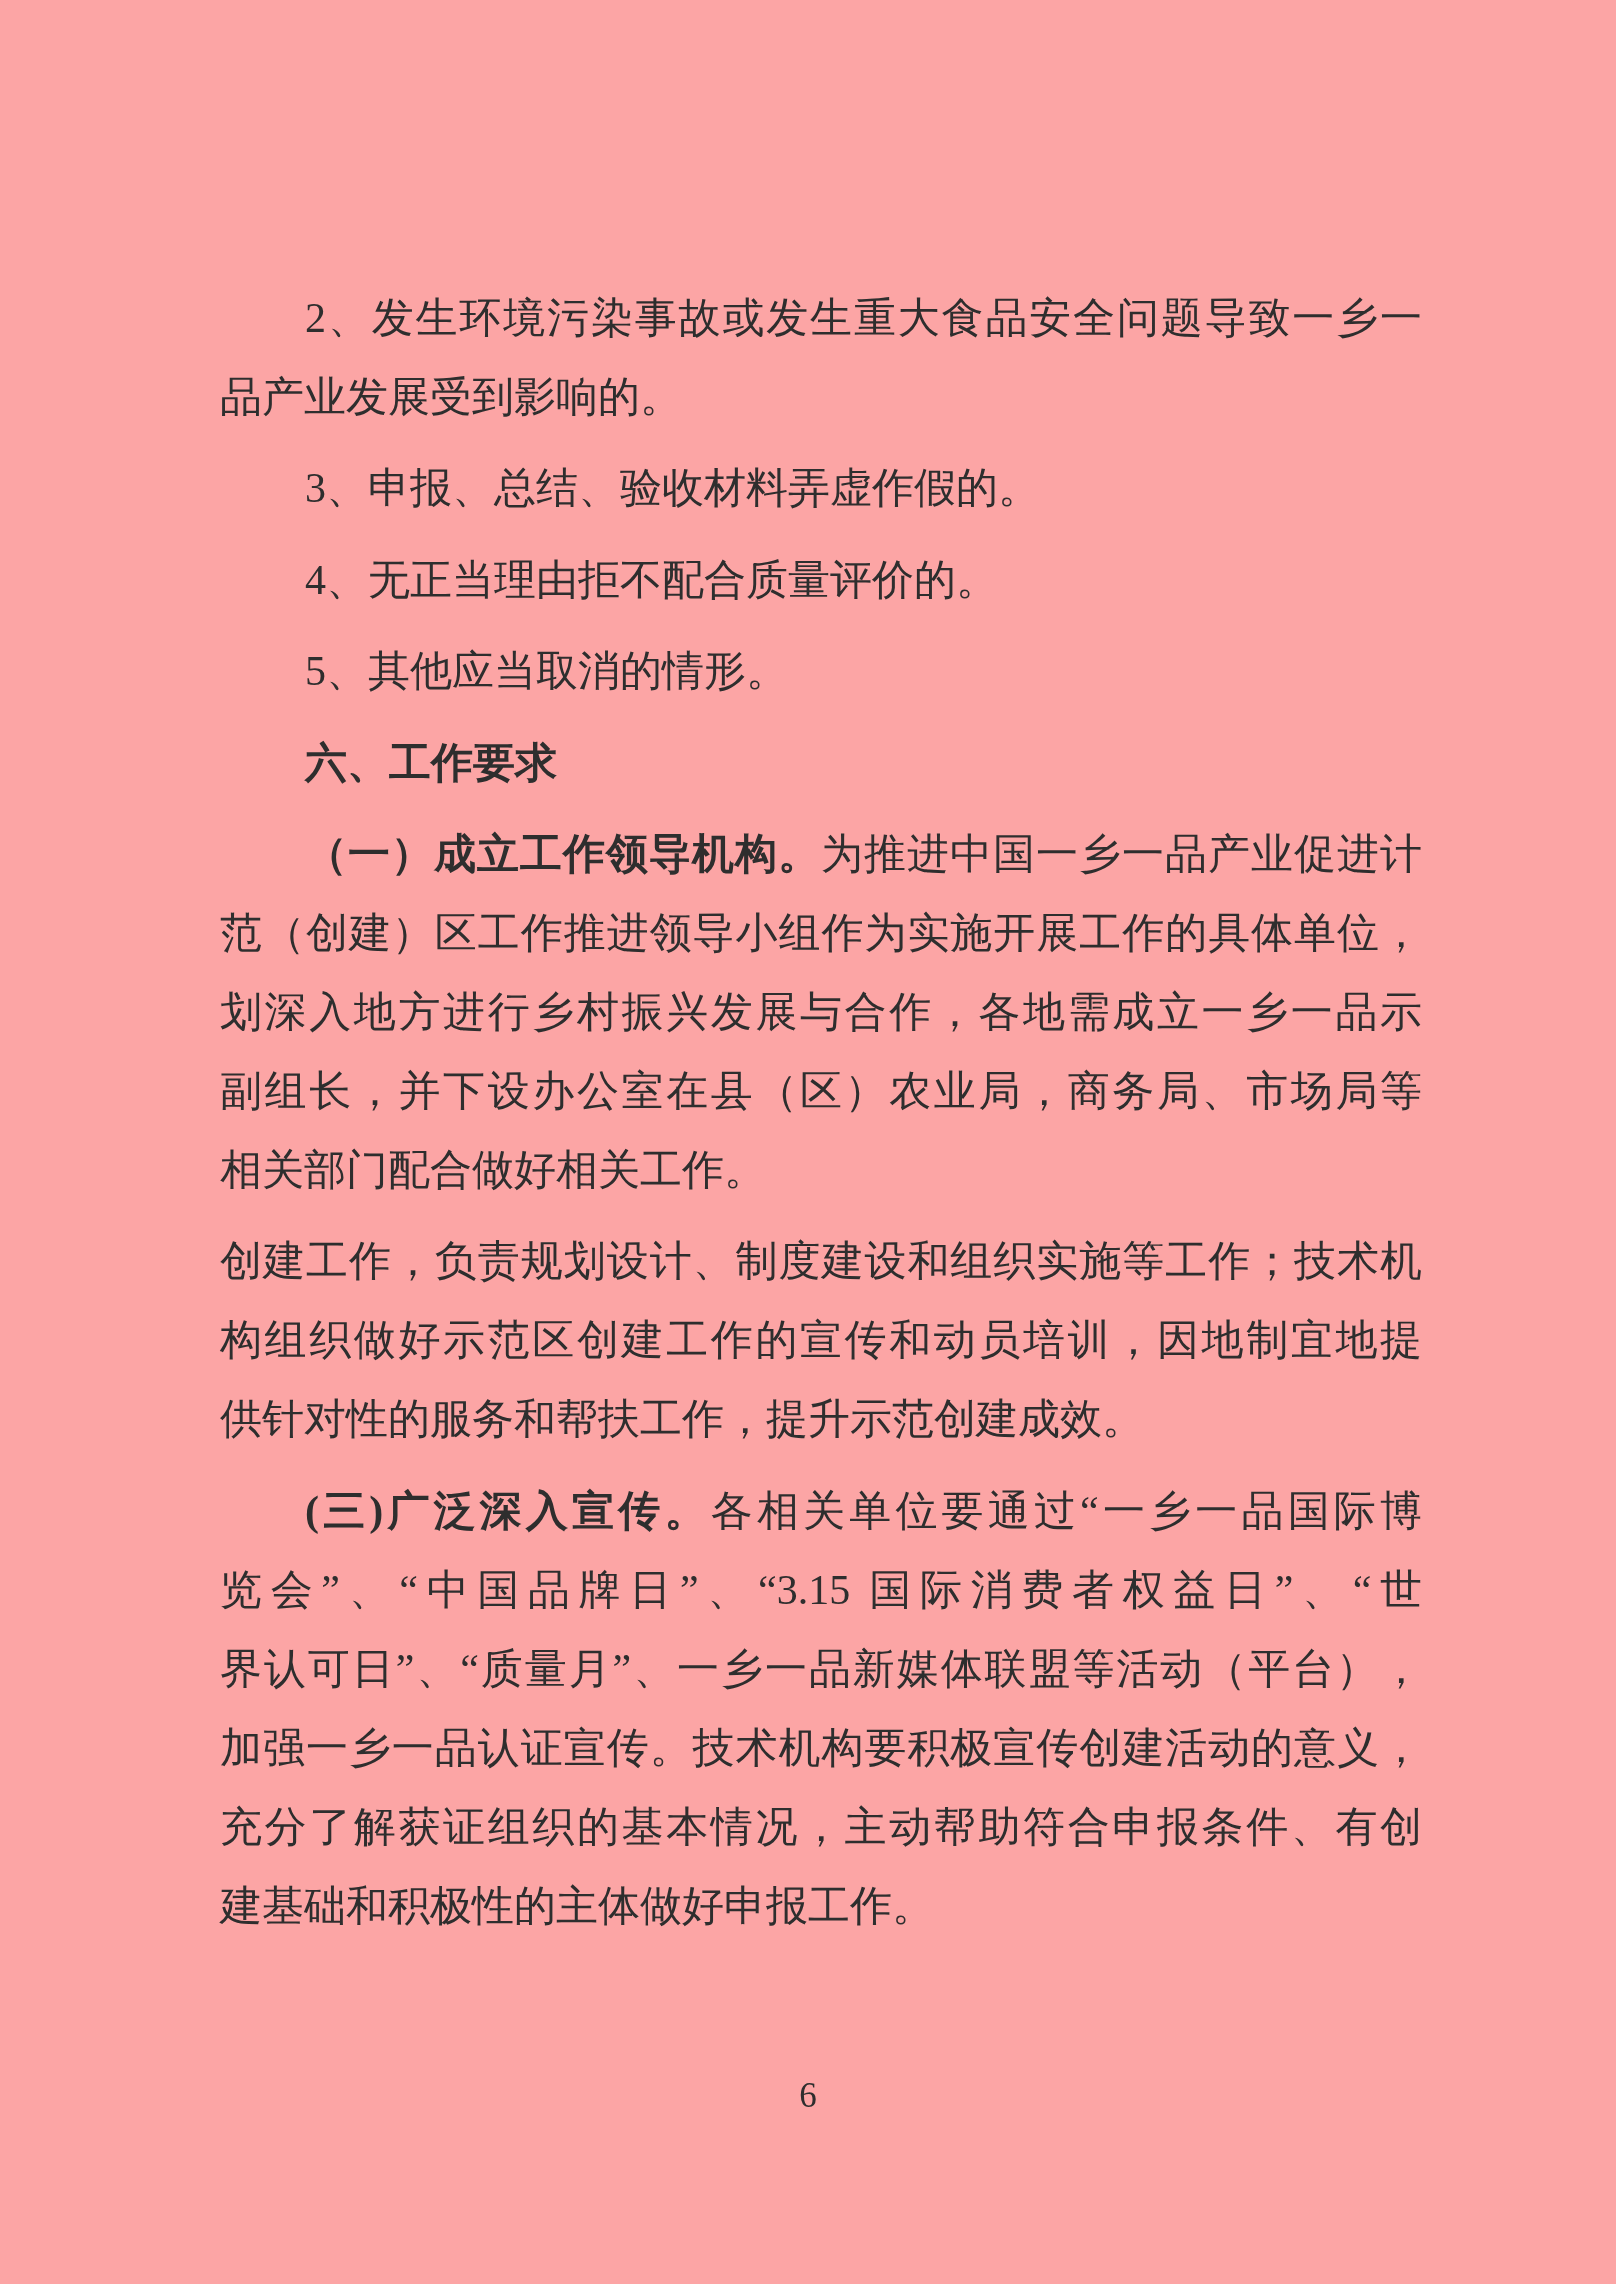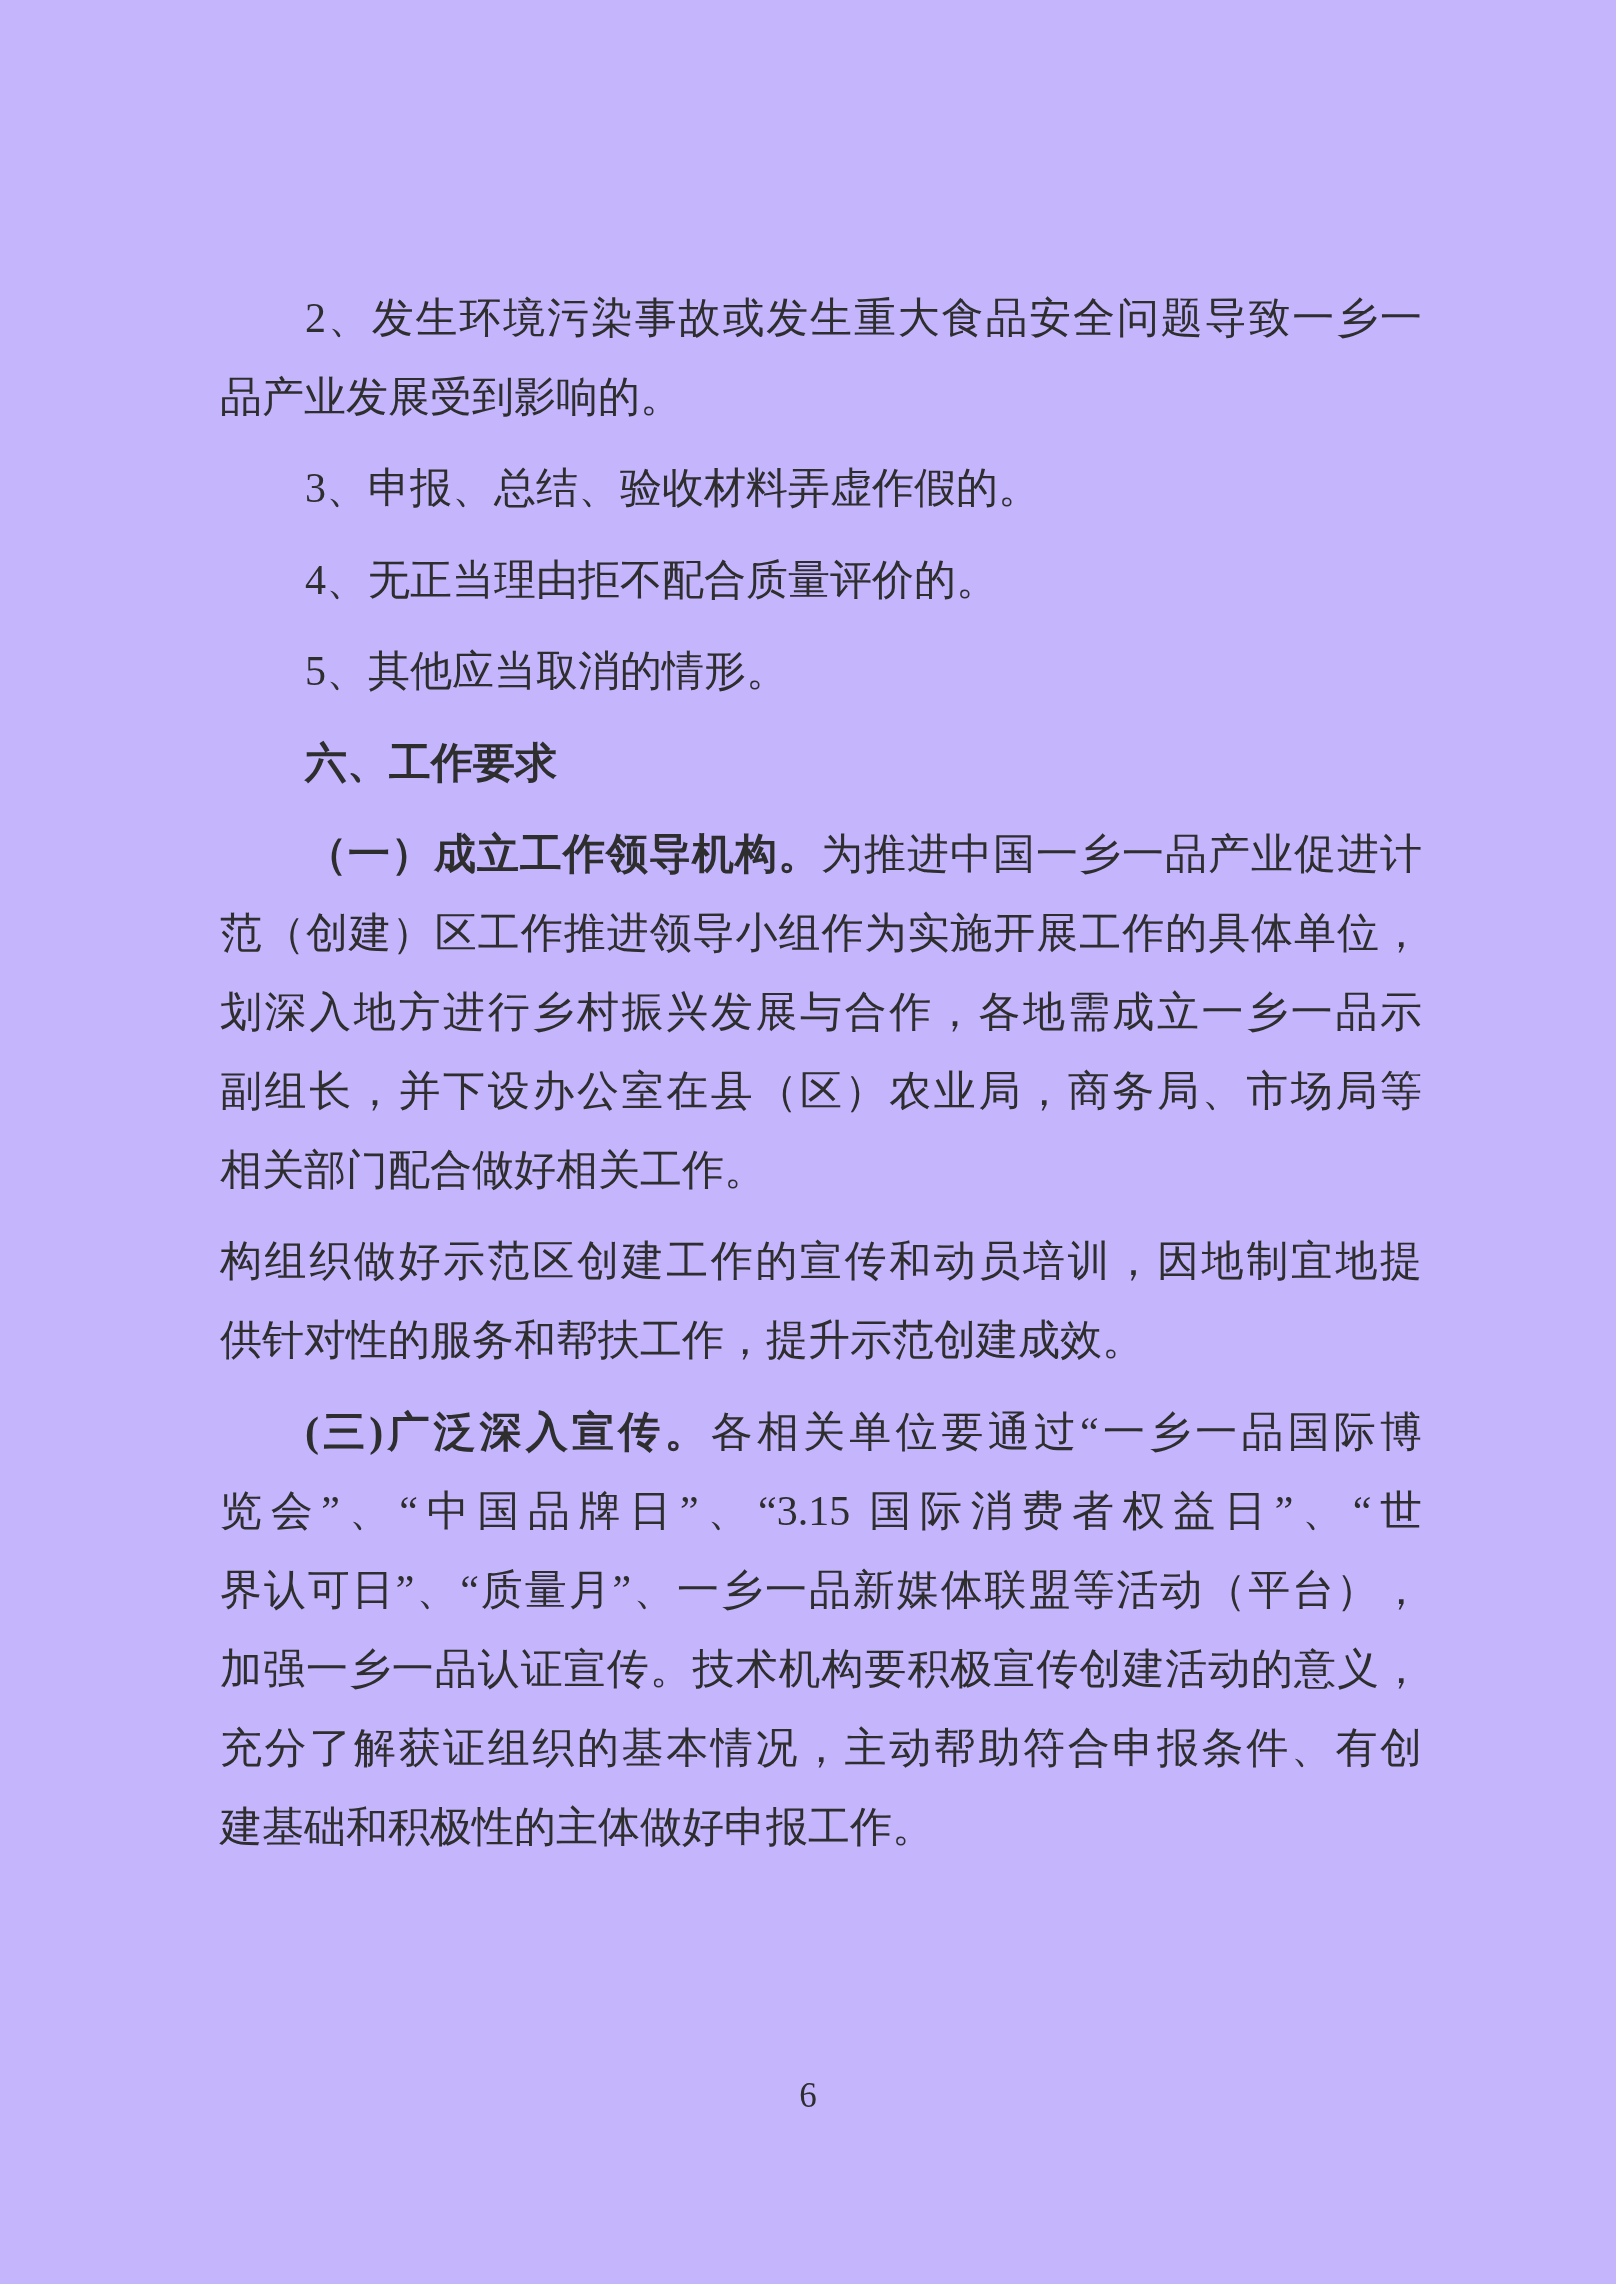--- a/index.html
+++ b/index.html
@@ -55,21 +55,21 @@
     width: 1616px;
     text-align: center;
     font-size: 35px;
     line-height: 39px;
     color: #2e2e2e;
   }
 </style>
 </head>
 <body>
 
-<div class="page" style="background: #c4b5fd;">
+<div class="page" style="background: #fca5a5;">
   <div class="doc-body" style="color: rgb(46, 46, 46);">
       <div class="para">
         <div class="line fill indent"><span class="seg">2、发生环境污染事故或发生重大食品安全问题导致一乡一</span></div>
         <div class="line"><span class="seg">品产业发展受到影响的。</span></div>
       </div>
       <div class="para">
         <div class="line indent"><span class="seg">3、申报、总结、验收材料弄虚作假的。</span></div>
       </div>
       <div class="para">
         <div class="line indent"><span class="seg">4、无正当理由拒不配合质量评价的。</span></div>
@@ -81,20 +81,21 @@
         <div class="line indent"><span class="seg bold">六、工作要求</span></div>
       </div>
       <div class="para">
         <div class="line fill indent"><span class="seg bold">（一）成立工作领导机构。</span><span class="seg">为推进中国一乡一品产业促进计</span></div>
         <div class="line fill"><span class="seg">范（创建）区工作推进领导小组作为实施开展工作的具体单位，</span></div>
         <div class="line fill"><span class="seg">划深入地方进行乡村振兴发展与合作，各地需成立一乡一品示</span></div>
         <div class="line fill"><span class="seg">副组长，并下设办公室在县（区）农业局，商务局、市场局等</span></div>
         <div class="line"><span class="seg">相关部门配合做好相关工作。</span></div>
       </div>
       <div class="para">
+        <div class="line fill"><span class="seg">创建工作，负责规划设计、制度建设和组织实施等工作；技术机</span></div>
         <div class="line fill"><span class="seg">构组织做好示范区创建工作的宣传和动员培训，因地制宜地提</span></div>
         <div class="line"><span class="seg">供针对性的服务和帮扶工作，提升示范创建成效。</span></div>
       </div>
       <div class="para">
         <div class="line fill indent"><span class="seg bold">(三)广泛深入宣传。</span><span class="seg">各相关单位要通过“一乡一品国际博</span></div>
         <div class="line fill"><span class="seg">览会”、“中国品牌日”、“3.15 国际消费者权益日”、“世</span></div>
         <div class="line fill"><span class="seg">界认可日”、“质量月”、一乡一品新媒体联盟等活动（平台），</span></div>
         <div class="line fill"><span class="seg">加强一乡一品认证宣传。技术机构要积极宣传创建活动的意义，</span></div>
         <div class="line fill"><span class="seg">充分了解获证组织的基本情况，主动帮助符合申报条件、有创</span></div>
         <div class="line"><span class="seg">建基础和积极性的主体做好申报工作。</span></div>

